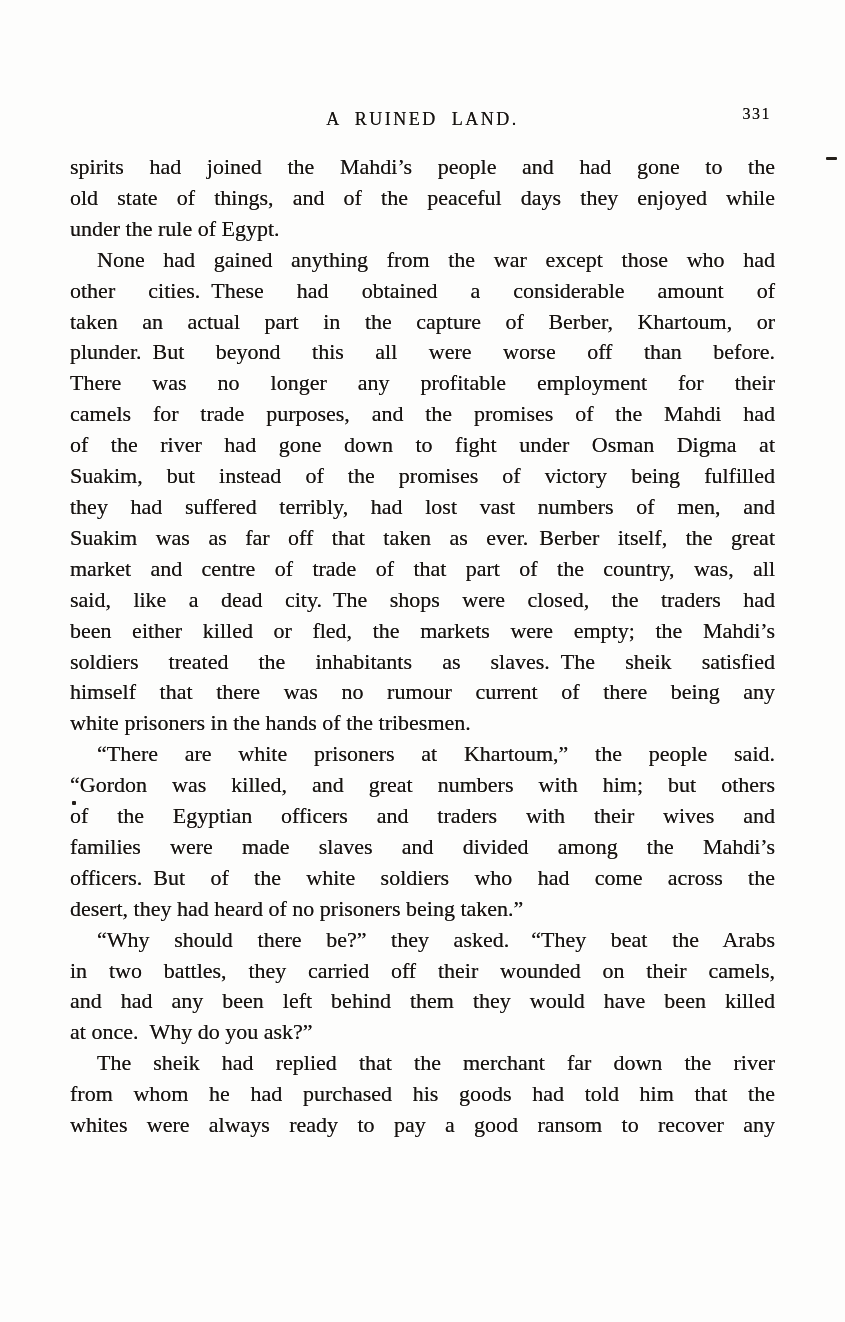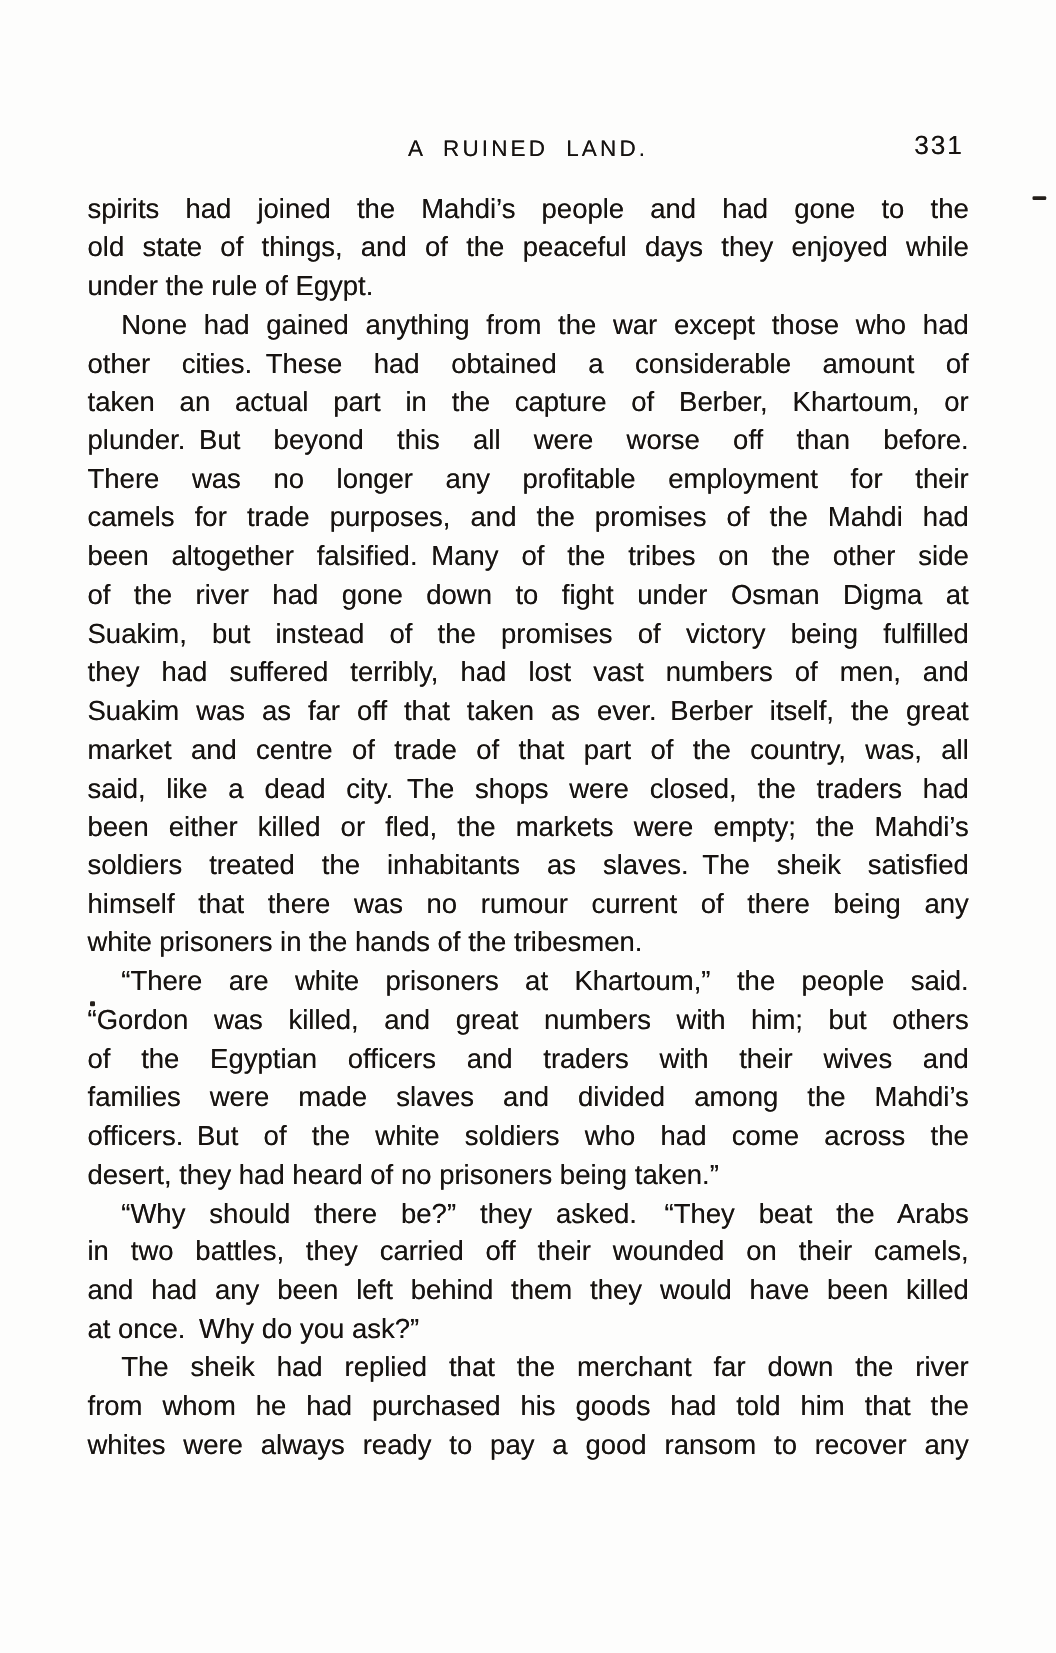--- a/index.html
+++ b/index.html
@@ -10,21 +10,21 @@
     margin: 0;
     padding: 0;
     background: var(--paper);
   }
   .book-page {
     position: relative;
     width: 845px;
     height: 1256px;
     background: var(--paper);
     color: var(--ink);
-    font-family: Liberation Sans, sans-serif;
+    font-family: Liberation Serif, serif;
     overflow: hidden;
   }
   .running-header {
     position: absolute;
     top: 105px;
     left: 70px;
     width: 705px;
     height: 28px;
   }
   .running-title {
@@ -33,21 +33,21 @@
     font-size: 18px;
     letter-spacing: 2.5px;
     word-spacing: 7px;
     padding-top: 4px;
     text-shadow: 0 0 0.3px rgba(0,0,0,0.7);
   }
   .page-number {
     position: absolute;
     right: 4px;
     top: 0px;
-    font-size: 21px;
+    font-size: 16px;
     letter-spacing: 1.5px;
     text-shadow: 0 0 0.3px rgba(0,0,0,0.7);
   }
   .text-block {
     position: absolute;
     top: 152px;
     left: 70px;
     width: 705px;
     font-size: 22px;
     line-height: 30.9px;
@@ -83,21 +83,20 @@
         <div class="line">old state of things, and of the peaceful days they enjoyed while</div>
         <div class="line last">under the rule of Egypt.</div>
       </div>
       <div class="para indent">
         <div class="line">None had gained anything from the war except those who had</div>
         <div class="line">other cities. These had obtained a considerable amount of</div>
         <div class="line">taken an actual part in the capture of Berber, Khartoum, or</div>
         <div class="line">plunder. But beyond this all were worse off than before.</div>
         <div class="line">There was no longer any profitable employment for their</div>
         <div class="line">camels for trade purposes, and the promises of the Mahdi had</div>
-        <div class="line">been altogether falsified. Many of the tribes on the other side</div>
         <div class="line">of the river had gone down to fight under Osman Digma at</div>
         <div class="line">Suakim, but instead of the promises of victory being fulfilled</div>
         <div class="line">they had suffered terribly, had lost vast numbers of men, and</div>
         <div class="line">Suakim was as far off that taken as ever. Berber itself, the great</div>
         <div class="line">market and centre of trade of that part of the country, was, all</div>
         <div class="line">said, like a dead city. The shops were closed, the traders had</div>
         <div class="line">been either killed or fled, the markets were empty; the Mahdi’s</div>
         <div class="line">soldiers treated the inhabitants as slaves. The sheik satisfied</div>
         <div class="line">himself that there was no rumour current of there being any</div>
         <div class="line last">white prisoners in the hands of the tribesmen.</div>

